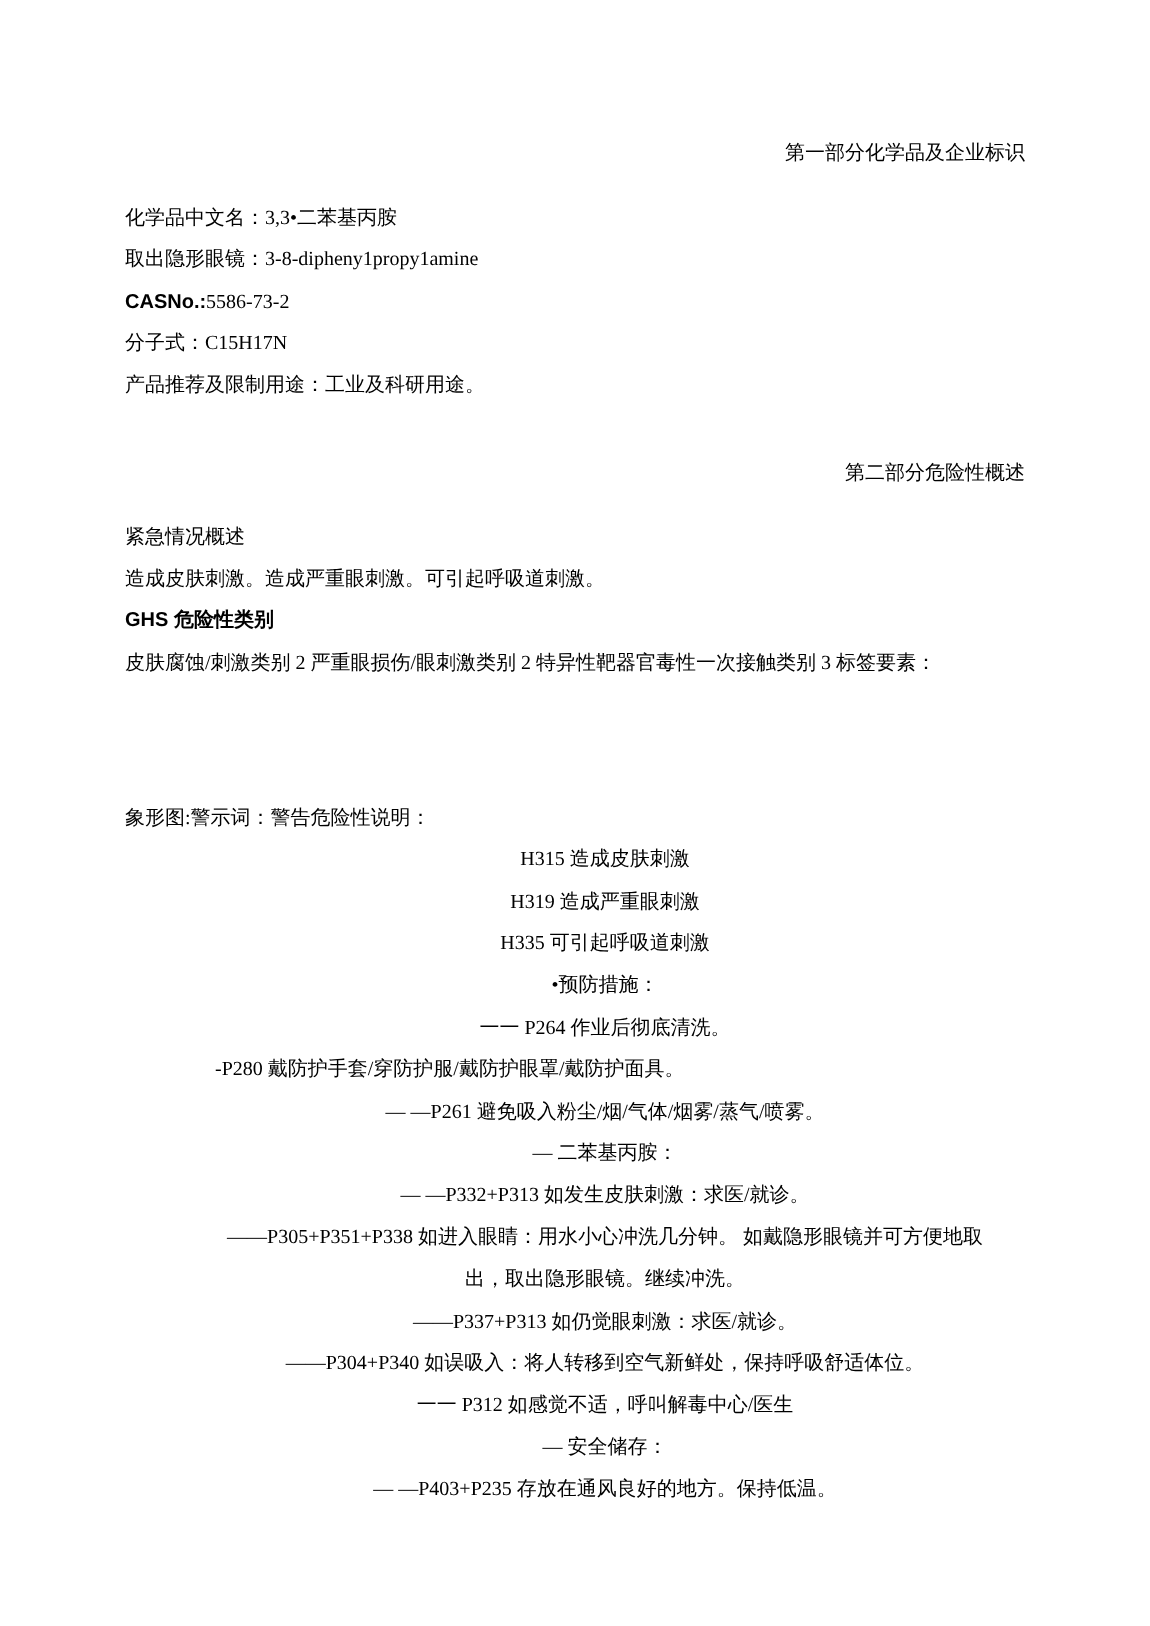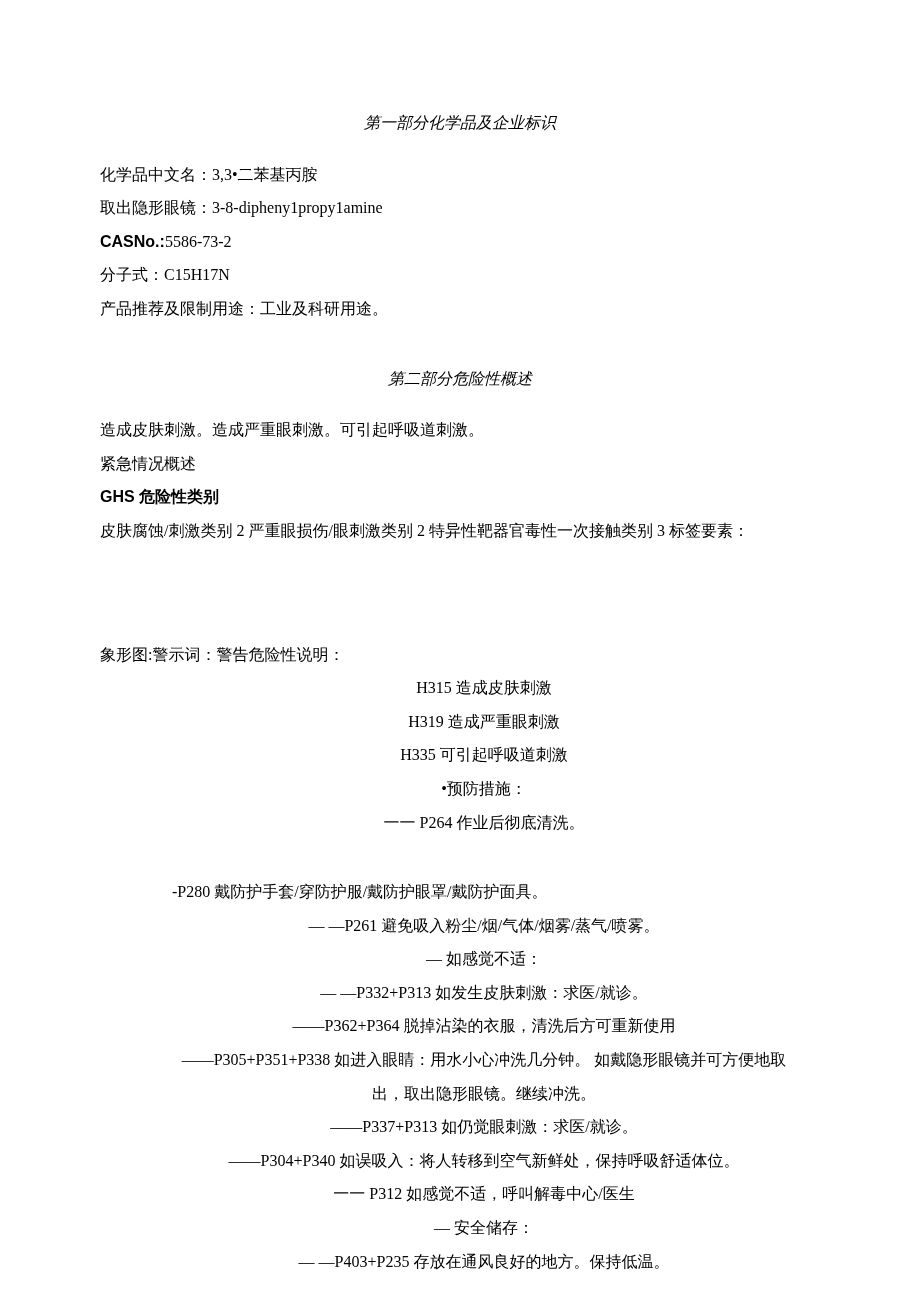--- a/index.html
+++ b/index.html
@@ -9,39 +9,37 @@
     font-family: "SimSun", "宋体", serif;
     font-size: 16px;
     color: #000000;
     width: 920px;
   }
   .page {
     padding: 90px 100px 60px 100px;
     line-height: 2.1;
   }
   .section-title {
-    text-align: center;
+    text-align: right;
     font-family: "SimSun", "宋体", serif;
     margin-bottom: 18px;
-    font-style: italic;
   }
   .line {
     margin: 0;
   }
   .bold {
     font-weight: bold;
     font-family: "SimHei", "黑体", sans-serif;
   }
   .indent-1 {
     padding-left: 48px;
     text-align: center;
   }
   .indent-2 {
     padding-left: 72px;
-    margin-top: 36px;
   }
   .gap {
     height: 90px;
   }
   .gap-small {
     height: 20px;
   }
 </style>
 </head>
 <body>
@@ -63,40 +61,39 @@
     <span>分子式：</span><span>C15H17N</span>
   </p>
   <p class="line">
     <span>产品推荐及限制用途：</span><span>工业及科研用途。</span>
   </p>
 
   <div class="gap-small"></div>
 
   <p class="section-title">第二部分危险性概述</p>
 
+  <p class="line">紧急情况概述</p>
   <p class="line">造成皮肤刺激。造成严重眼刺激。可引起呼吸道刺激。</p>
-  <p class="line">紧急情况概述</p>
   <p class="line bold">GHS 危险性类别</p>
   <p class="line">皮肤腐蚀/刺激类别 2 严重眼损伤/眼刺激类别 2 特异性靶器官毒性一次接触类别 3 标签要素：</p>
 
   <div class="gap"></div>
 
   <p class="line">象形图:警示词：警告危险性说明：</p>
 
   <p class="line indent-1">H315 造成皮肤刺激</p>
   <p class="line indent-1">H319 造成严重眼刺激</p>
   <p class="line indent-1">H335 可引起呼吸道刺激</p>
 
   <p class="line indent-1">•预防措施：</p>
   <p class="line indent-1">一一 P264 作业后彻底清洗。</p>
   <p class="line indent-2">-P280 戴防护手套/穿防护服/戴防护眼罩/戴防护面具。</p>
   <p class="line indent-1">—   —P261 避免吸入粉尘/烟/气体/烟雾/蒸气/喷雾。</p>
-  <p class="line indent-1">— 如感觉不适：</p>
+  <p class="line indent-1">— 二苯基丙胺：</p>
   <p class="line indent-1">—   —P332+P313 如发生皮肤刺激：求医/就诊。</p>
-  <p class="line indent-1">——P362+P364 脱掉沾染的衣服，清洗后方可重新使用</p>
   <p class="line indent-1">——P305+P351+P338 如进入眼睛：用水小心冲洗几分钟。      如戴隐形眼镜并可方便地取</p>
   <p class="line indent-1">出，取出隐形眼镜。继续冲洗。</p>
   <p class="line indent-1">——P337+P313 如仍觉眼刺激：求医/就诊。</p>
   <p class="line indent-1">——P304+P340 如误吸入：将人转移到空气新鲜处，保持呼吸舒适体位。</p>
   <p class="line indent-1">一一 P312 如感觉不适，呼叫解毒中心/医生</p>
   <p class="line indent-1">— 安全储存：</p>
   <p class="line indent-1">—             —P403+P235 存放在通风良好的地方。保持低温。</p>
 
 </div>
 

